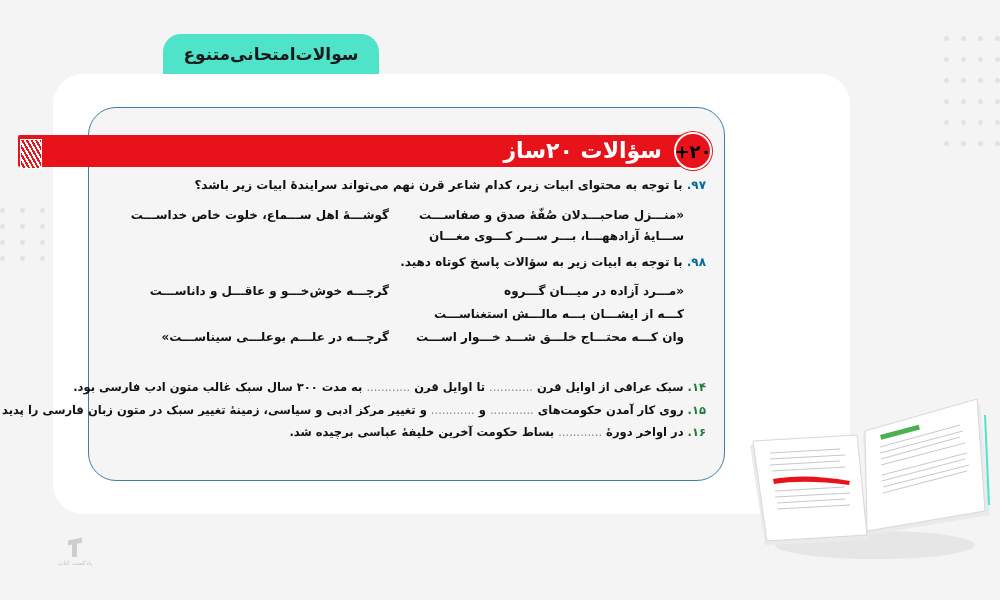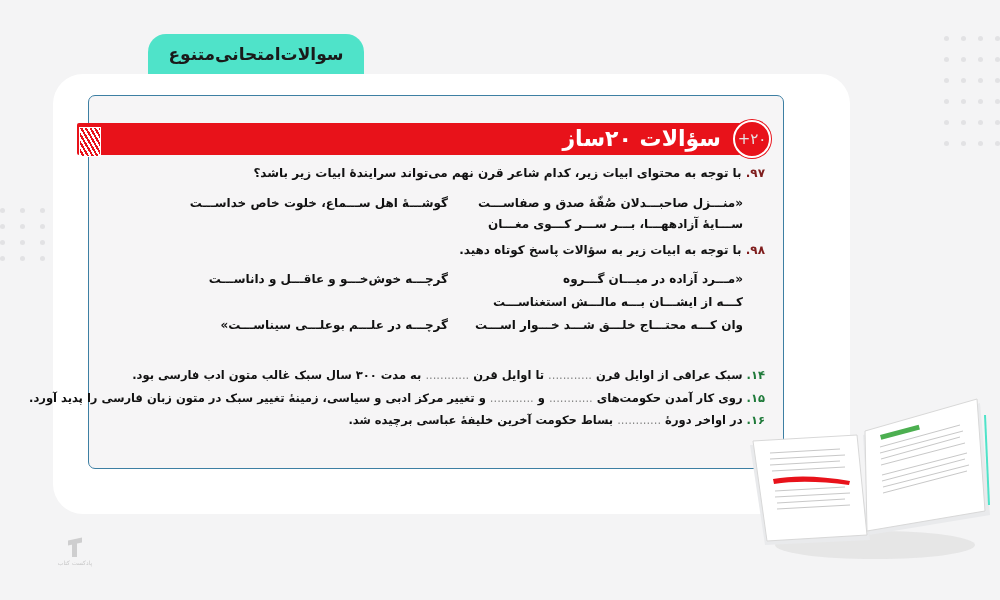--- a/index.html
+++ b/index.html
@@ -8,35 +8,35 @@
     background: #f4f4f5;
     font-family: "DejaVu Sans", sans-serif;
     position: relative;
   }
   .dots { position: absolute; display: grid; gap: 0; }
   .dots span { width: 5px; height: 5px; border-radius: 50%; background: #e2e2e4; display: block; }
   .dots-right { right: 0; top: 36px; grid-template-columns: repeat(4, 5px); column-gap: 12px; row-gap: 16px; }
   .dots-left { left: 0; top: 208px; grid-template-columns: repeat(3, 5px); column-gap: 15px; row-gap: 11px; }
 
   .tag {
-    position: absolute; left: 148px; top: 34px; width: 216px; height: 40px;
+    position: absolute; left: 163px; top: 34px; width: 216px; height: 40px;
     background: #4fe3c9; border-radius: 18px 18px 0 0;
     display: flex; align-items: center; justify-content: center;
     font-size: 17px; font-weight: bold; color: #1a1a1a; direction: rtl;
     z-index: 2;
   }
 
   .card {
     position: absolute; left: 53px; top: 74px; width: 797px; height: 440px;
     background: #ffffff; border-radius: 30px;
   }
 
   .panel {
-    position: absolute; left: 88px; top: 95px; width: 696px; height: 374px;
-    background: #f6f5f6; border: 1.5px solid #3d7fa3; border-radius: 7px;
+    position: absolute; left: 88px; top: 107px; width: 637px; height: 374px;
+    background: #f6f5f6; border: 1.5px solid #3d7fa3; border-radius: 28px;
     direction: rtl;
   }
 
   .banner {
     position: absolute; right: 12px; top: 24px; width: 694px; height: 38px;
   }
   .banner-bar {
     position: absolute; right: 30px; top: 3px; left: 0; height: 32px;
     background: #e8121a; border-radius: 2px;
   }
@@ -45,26 +45,26 @@
     background: repeating-linear-gradient(60deg, #ffffff 0 2px, #e8121a 2px 4px);
     border: 1px solid #ffffff;
   }
   .banner-title {
     position: absolute; right: 50px; top: 2px; color: #ffffff;
     font-size: 22px; font-weight: bold; line-height: 34px;
   }
   .badge {
     position: absolute; right: 0; top: 0; width: 38px; height: 38px; border-radius: 50%;
     background: #e8121a; border: 2px solid #ffffff; box-shadow: 0 0 0 1px #e8121a;
-    color: #e5e5e5; font-weight: normal; font-size: 15px;
+    color: #000000; font-weight: bold; font-size: 18px;
     display: flex; align-items: center; justify-content: center; direction: ltr;
   }
 
   .q { position: absolute; right: 18px; font-size: 12px; font-weight: bold; color: #111; white-space: nowrap; }
-  .q .num { color: #7f1d1d; }
+  .q .num { color: #0369a1; }
   .q97 { top: 70px; }
   .q98 { top: 147px; }
 
   .verses { position: absolute; right: 40px; font-size: 12px; font-weight: bold; color: #111; }
   .verse-row { display: flex; height: 21px; line-height: 21px; white-space: nowrap; }
   .verse-row .h1 { width: 295px; }
   .verse-row .h2 { width: 260px; }
   .v97 { top: 97px; }
   .v98 { top: 172px; height: 70px; }
   .v98 .verse-row { height: 23px; line-height: 23px; }

